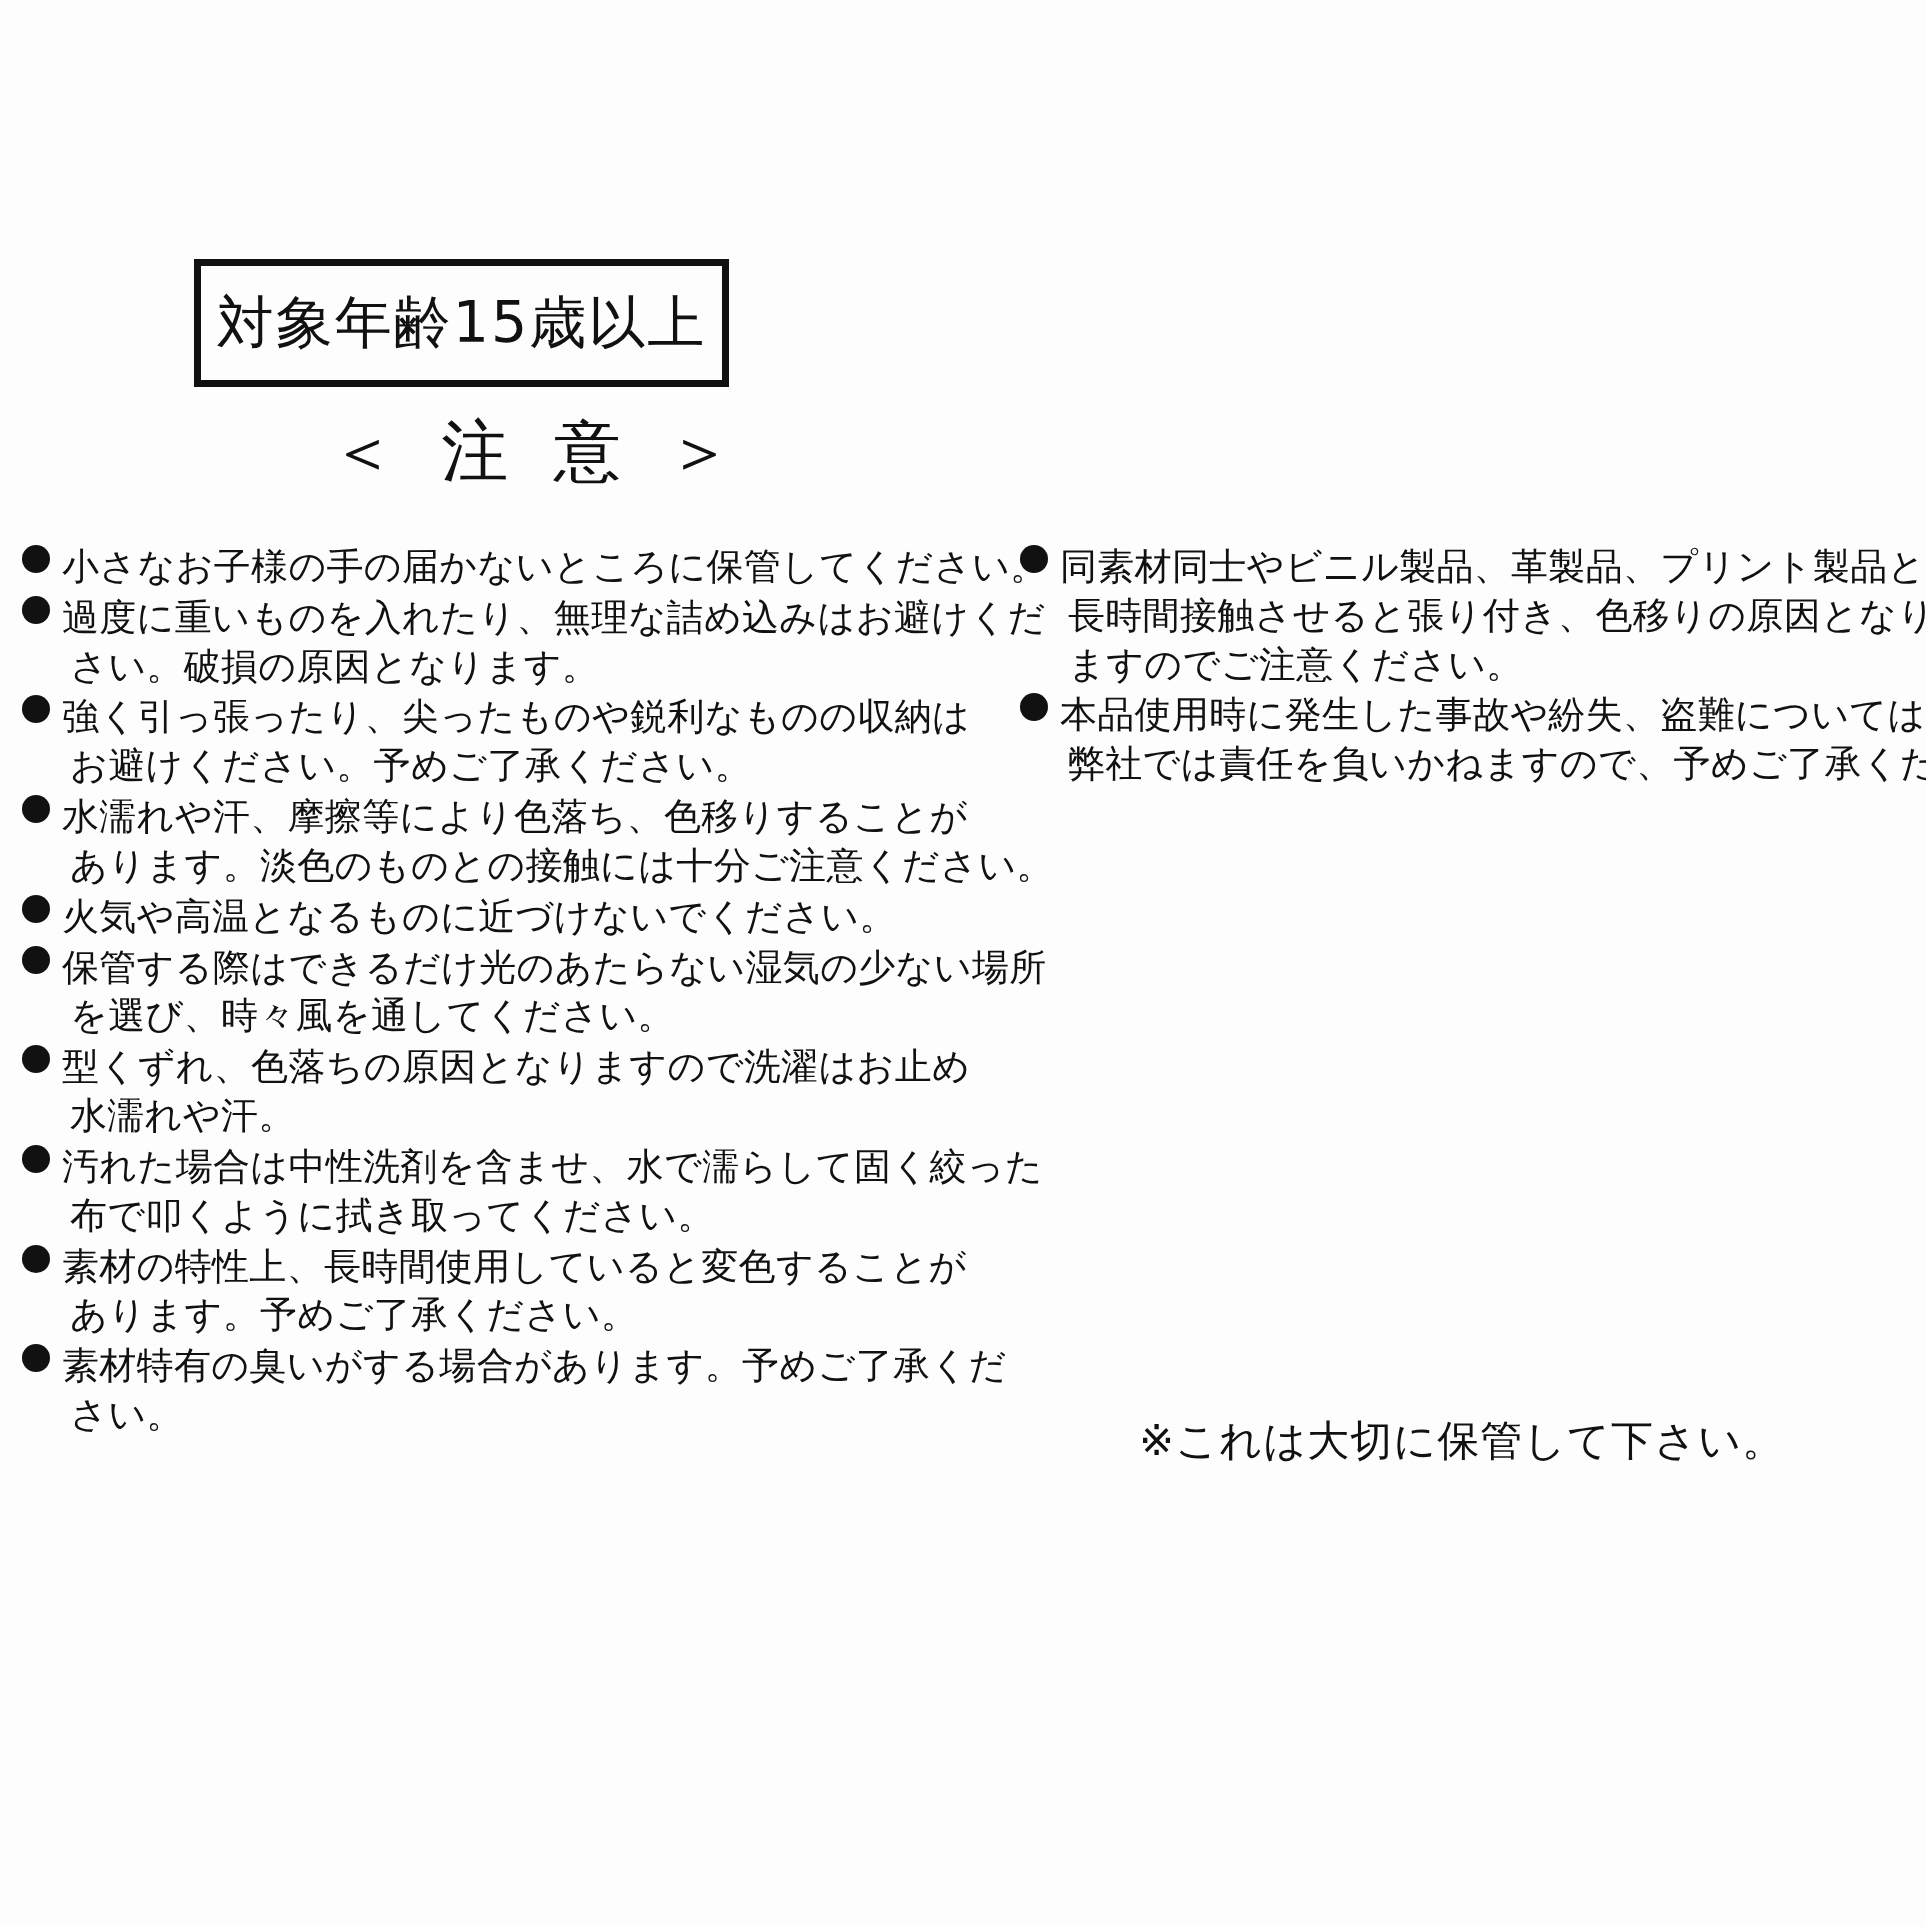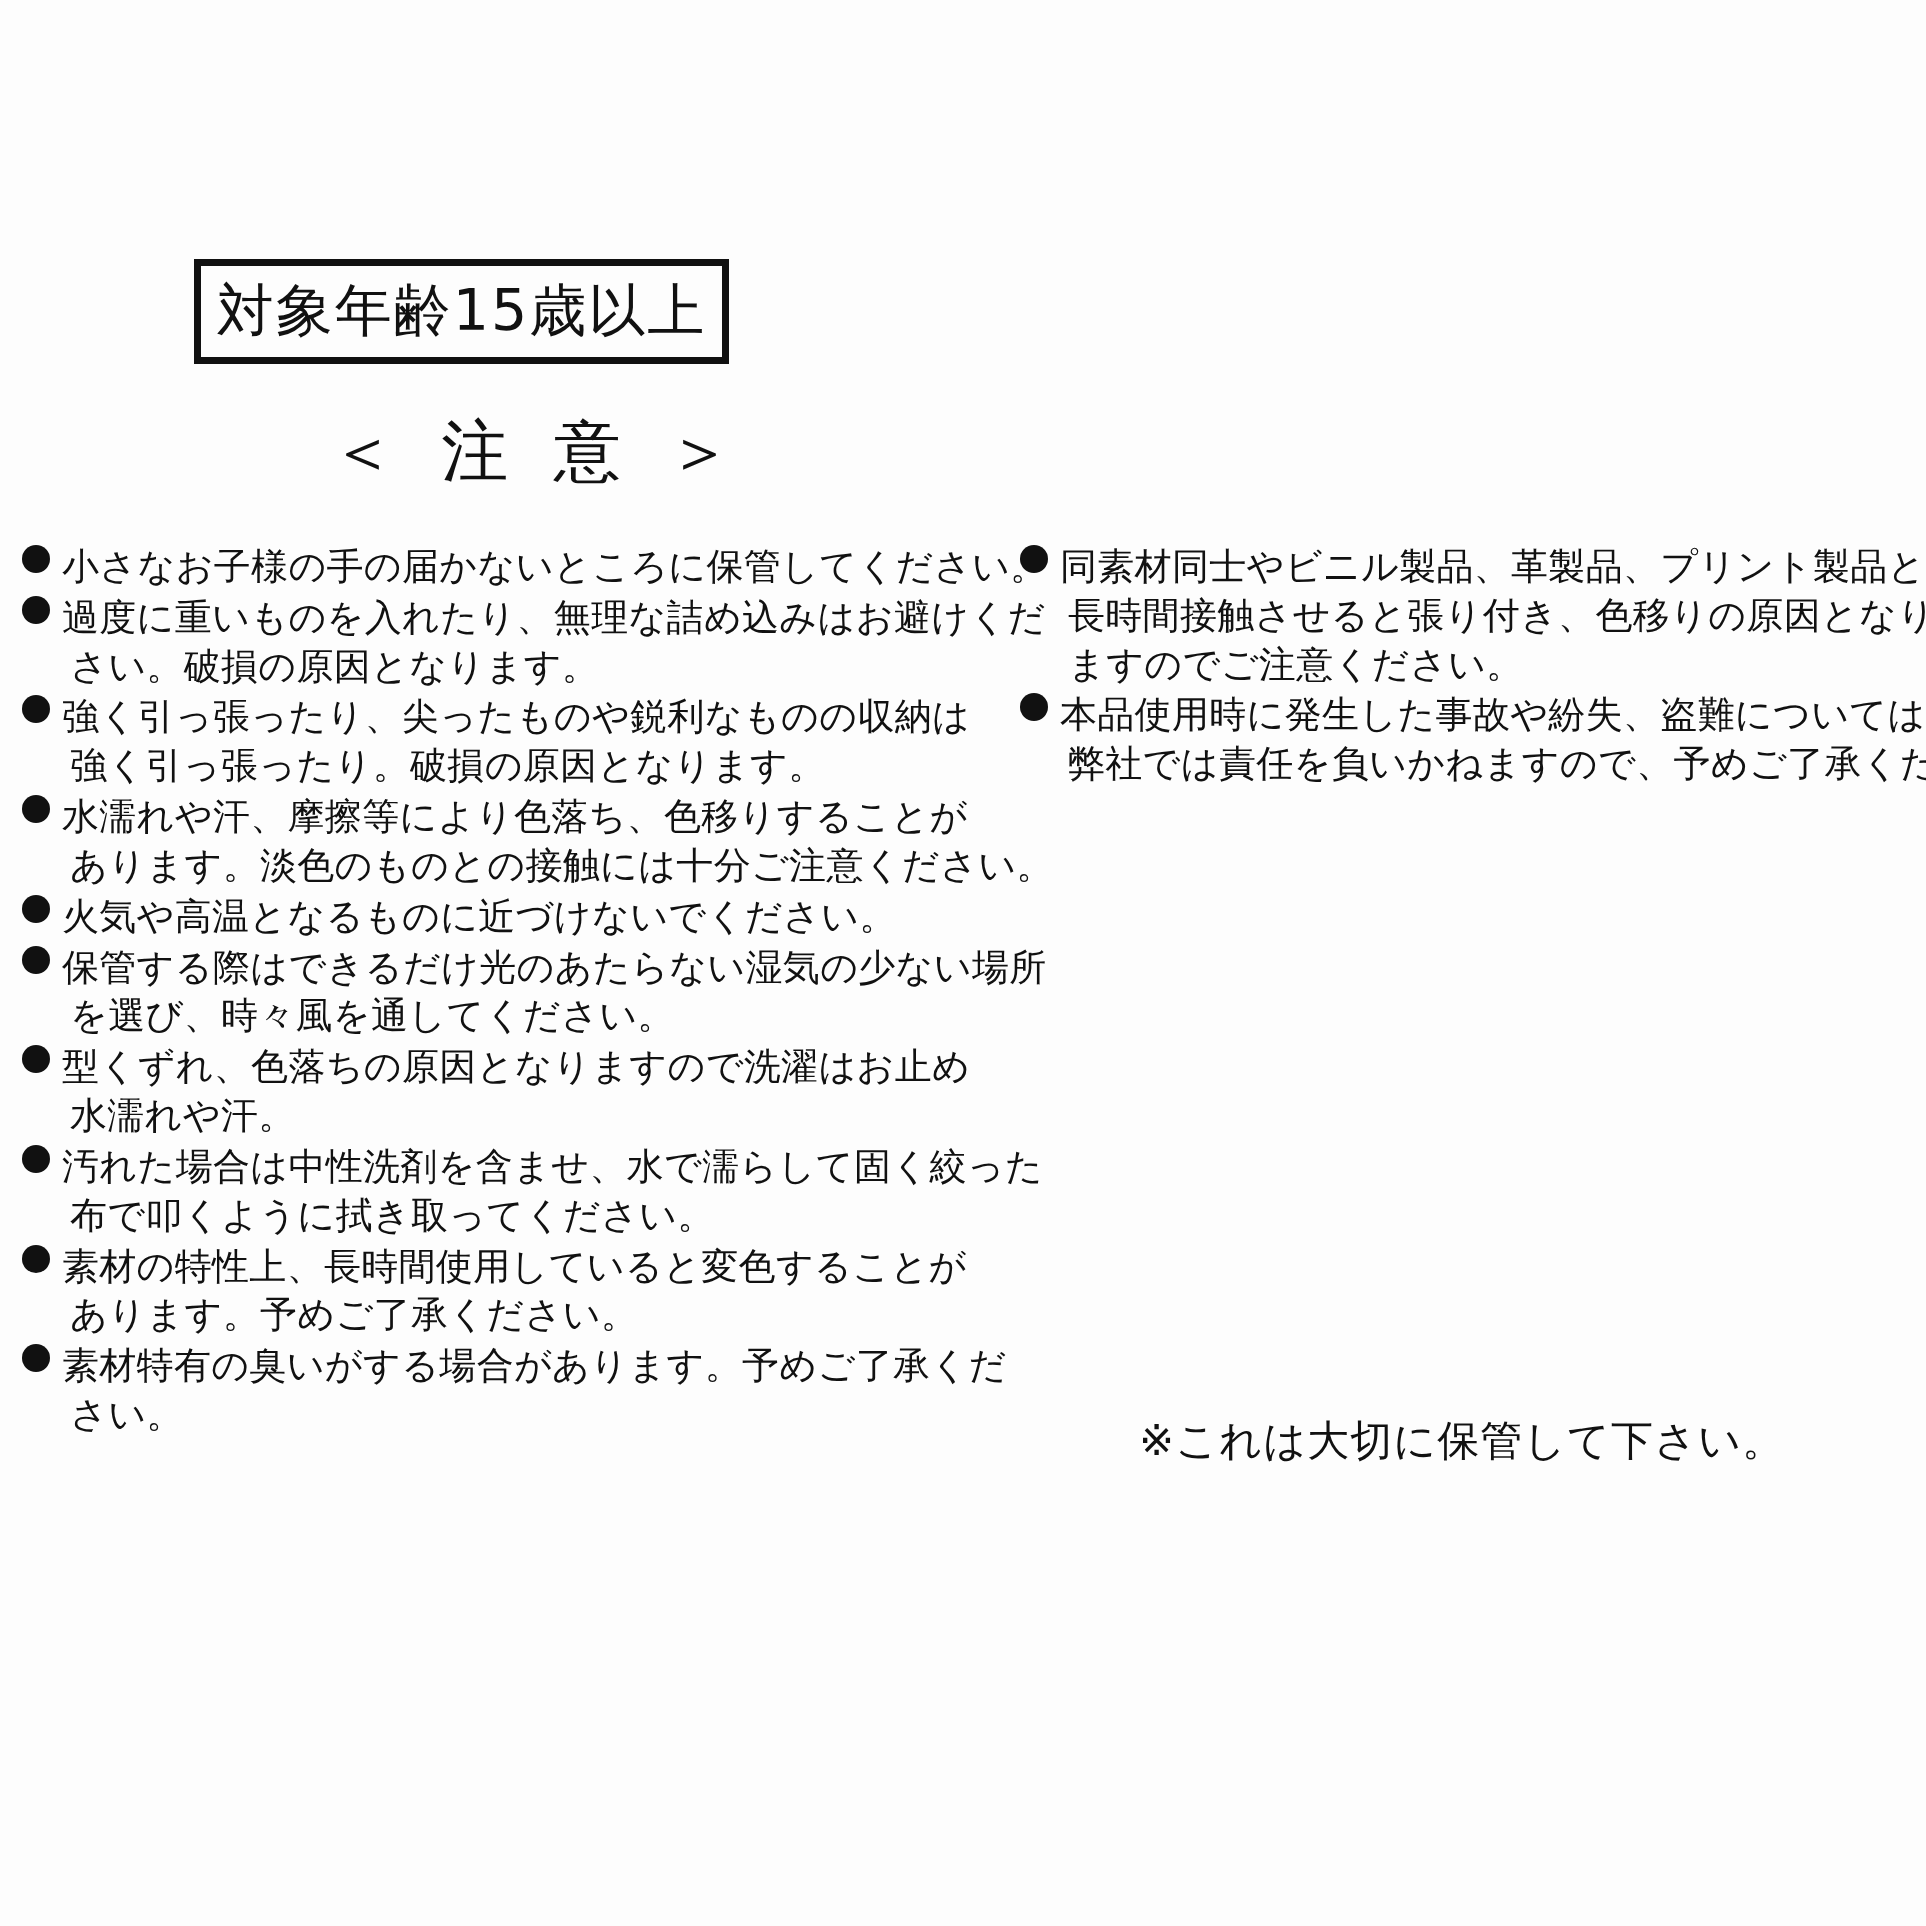--- a/index.html
+++ b/index.html
@@ -23,21 +23,21 @@
     height: 1927px;
     background: #fdfdfd;
   }
 
   
   .age-box {
     position: absolute;
     left: 194px;
     top: 259px;
     width: 535px;
-    height: 105px;
+    height: 128px;
     border: 7px solid #111111;
     box-sizing: border-box;
     display: flex;
     align-items: center;
     justify-content: center;
   }
   .age-box .age-text {
     font-size: 57px;
     letter-spacing: 2px;
     font-weight: 500;
@@ -132,21 +132,21 @@
       <span class="bullet"></span>
       <span class="lines">
         <span class="ln">過度に重いものを入れたり、無理な詰め込みはお避けくだ</span>
         <span class="ln ind">さい。破損の原因となります。</span>
       </span>
     </div>
     <div class="item">
       <span class="bullet"></span>
       <span class="lines">
         <span class="ln">強く引っ張ったり、尖ったものや鋭利なものの収納は</span>
-        <span class="ln ind">強く引っ張ったり。破損の原因となります。</span>
+        <span class="ln ind">お避けください。予めご了承ください。</span>
       </span>
     </div>
     <div class="item">
       <span class="bullet"></span>
       <span class="lines">
         <span class="ln">水濡れや汗、摩擦等により色落ち、色移りすることが</span>
         <span class="ln ind">あります。淡色のものとの接触には十分ご注意ください。</span>
       </span>
     </div>
     <div class="item">

